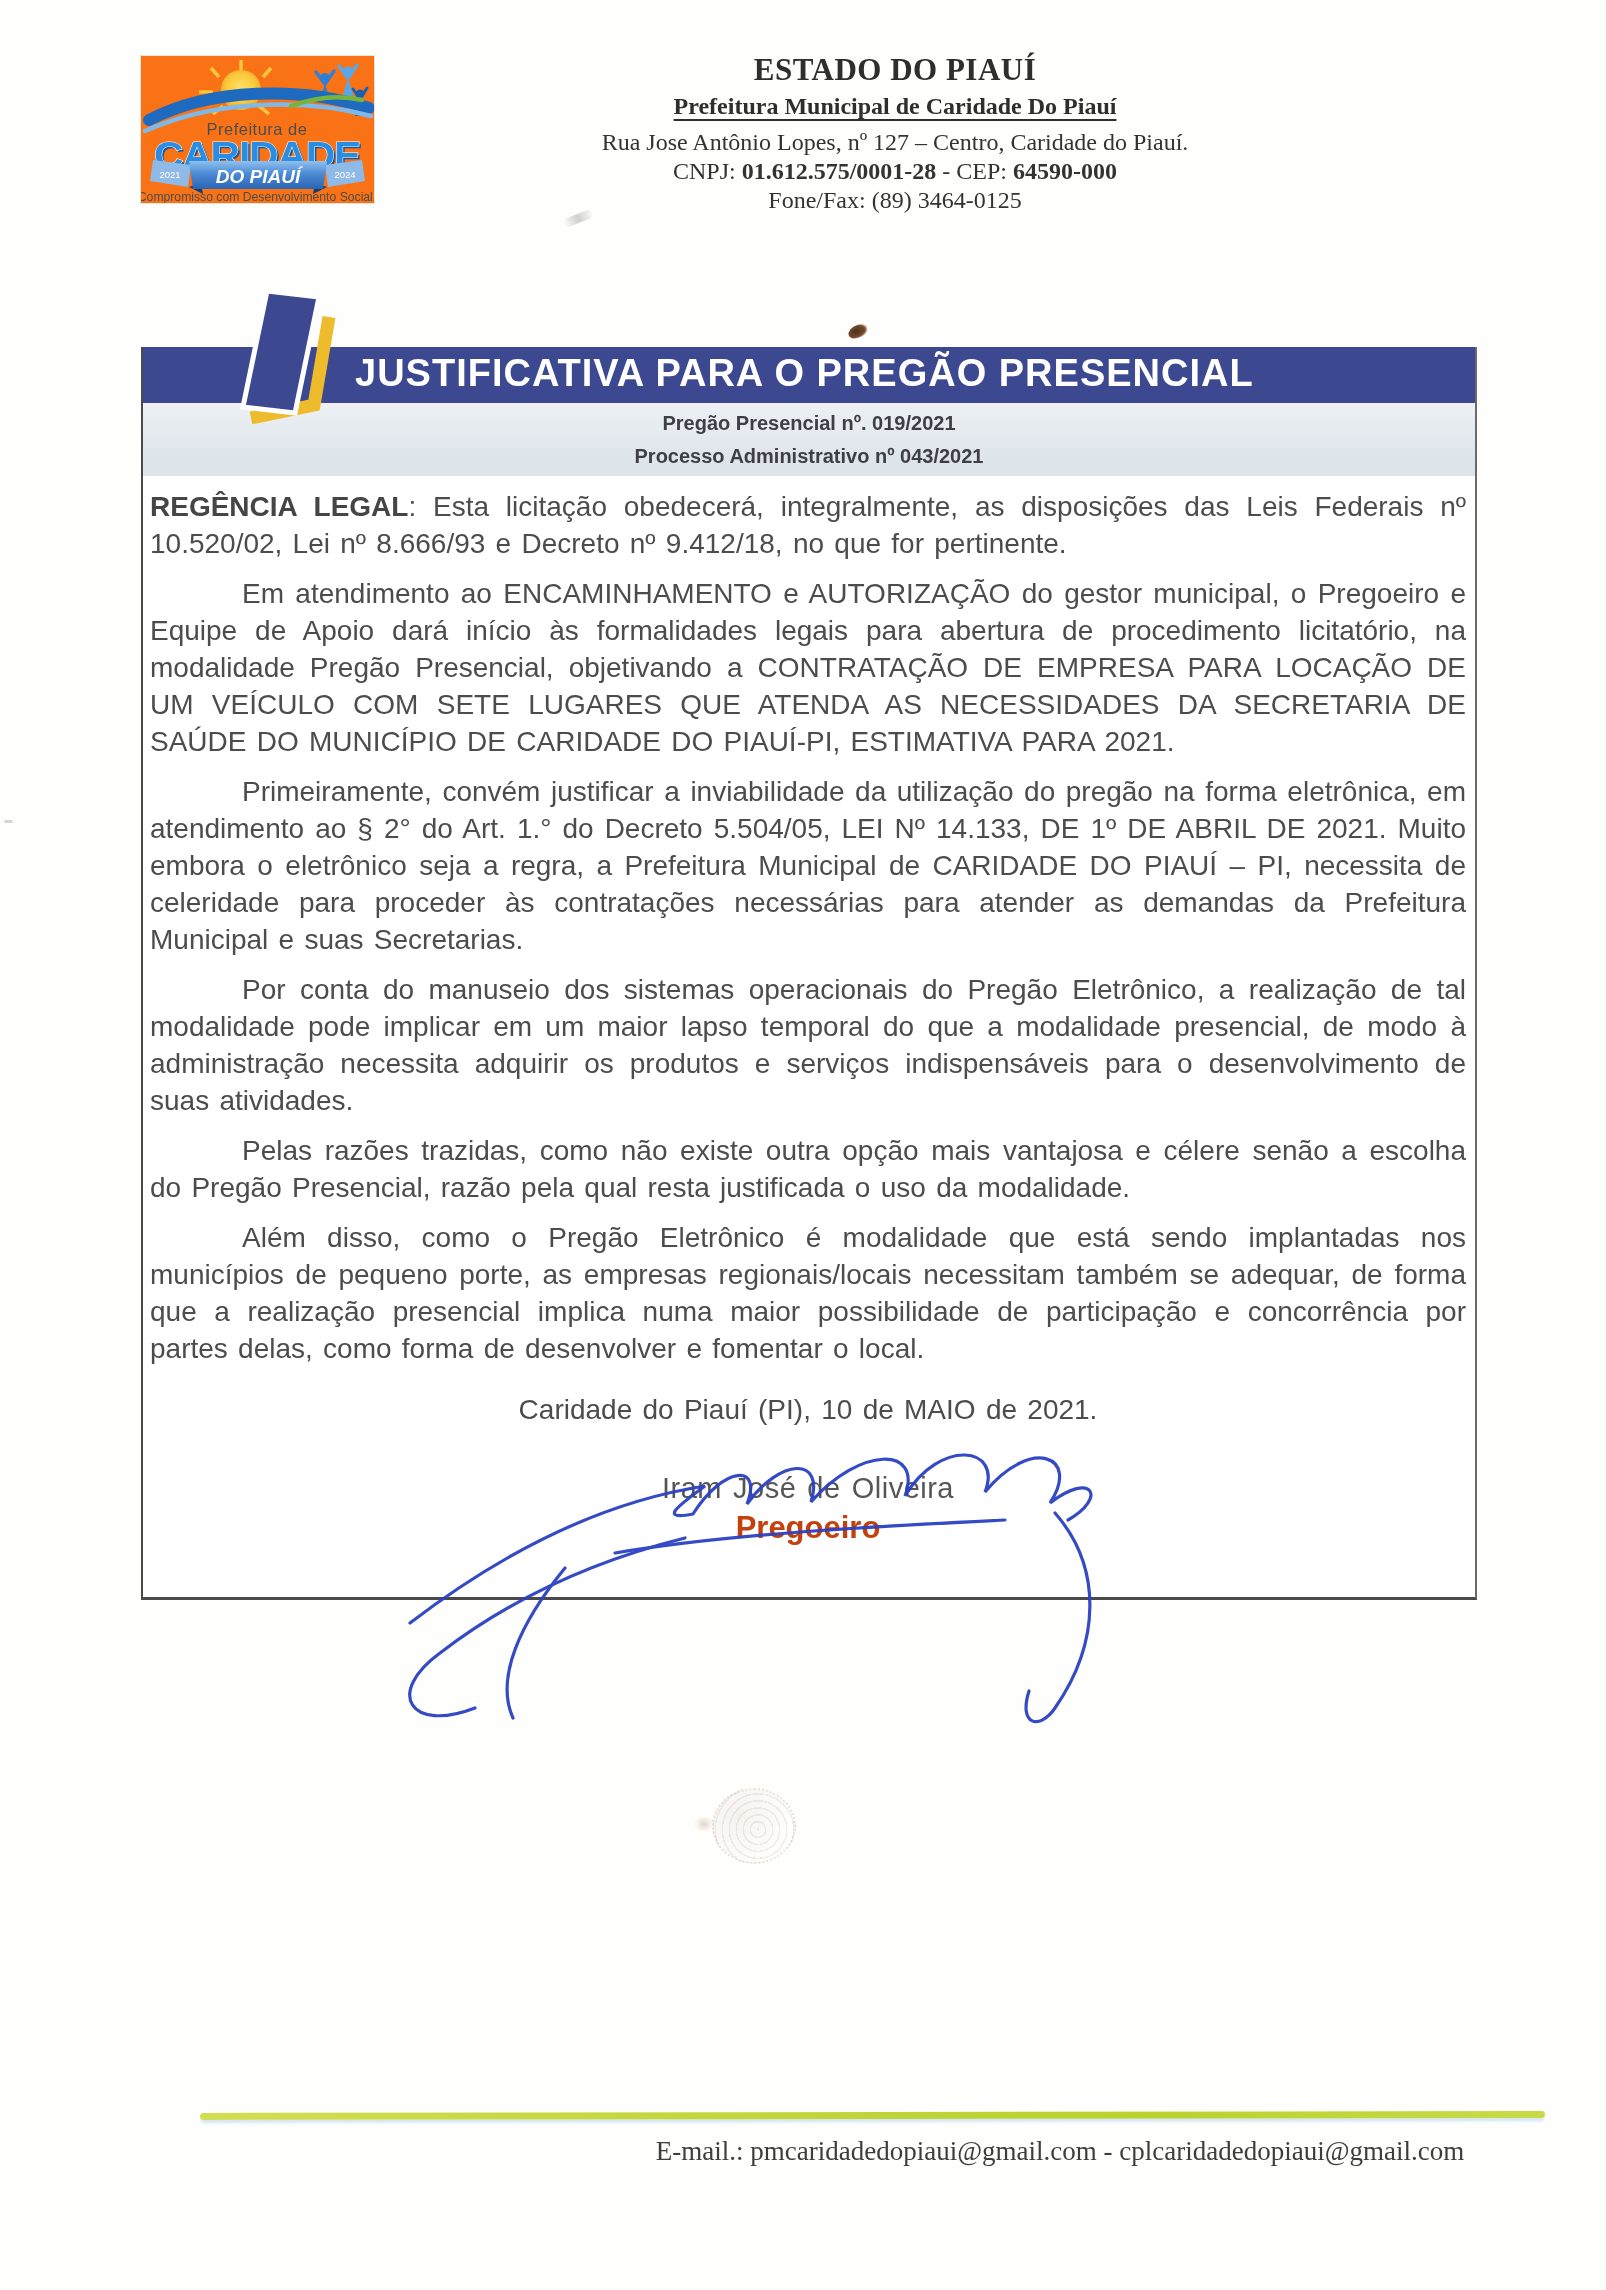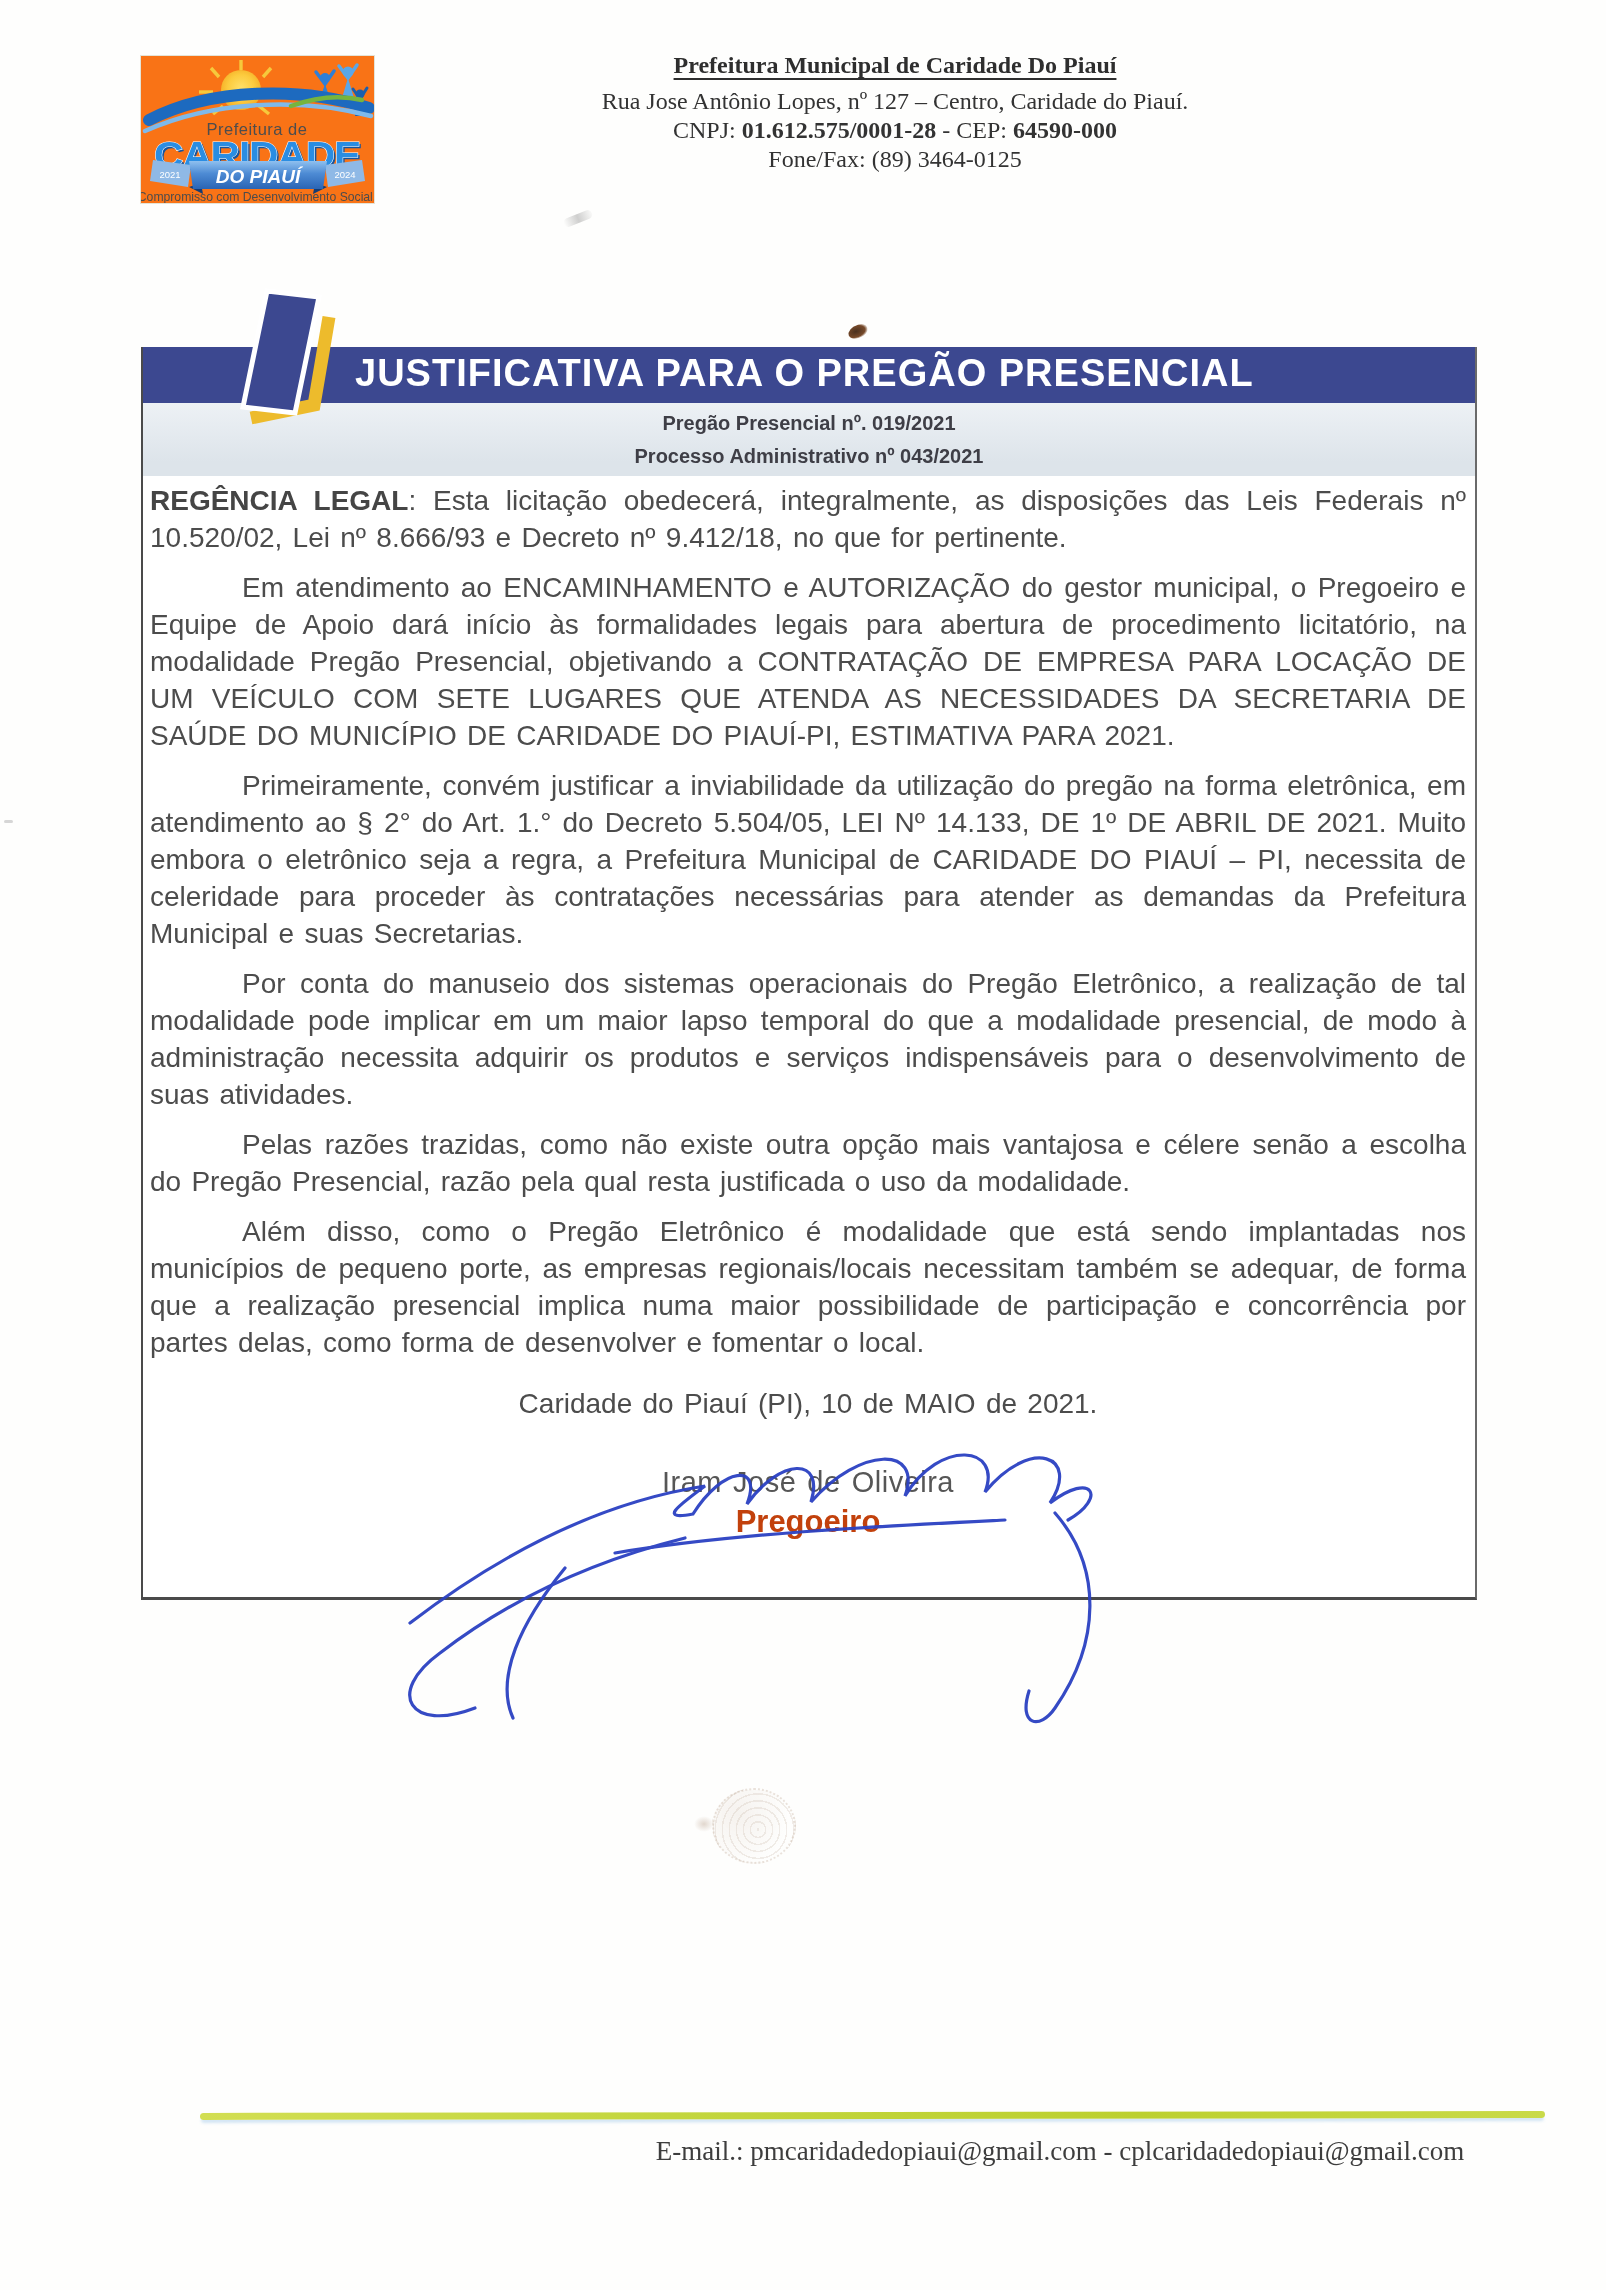--- a/index.html
+++ b/index.html
@@ -25,21 +25,21 @@
     border-left:2px solid #4a4a4a; border-right:2px solid #6a6a6a; border-bottom:3px solid #4a4a4a;
     background:#fff; box-sizing:border-box;}
   .banner{position:relative; height:56px; background:#3c4890; line-height:53px;
     padding-left:212px; box-sizing:border-box;}
   .banner-title{color:#ffffff; font-size:38px; font-weight:bold; letter-spacing:1px;
     white-space:nowrap;}
   .banner-icon{position:absolute; left:52px; top:-62px; width:150px; height:150px; z-index:3;}
   .subheader{height:73px; background:linear-gradient(180deg,#edf1f5 0%,#dde4ea 80%);
     text-align:center; padding-top:4px; box-sizing:border-box;
     font-size:20px; font-weight:bold; color:#3e3e46; line-height:33px;}
-  .doc-body{padding:6px 9px 0 7px; font-size:28px; line-height:37px; text-align:justify;
+  .doc-body{padding:12px 9px 0 7px; font-size:28px; line-height:37px; text-align:justify;
     word-spacing:2.5px; color:#4c4c4c;}
   .doc-body p{margin:0 0 13px 0;}
   .p-indent{text-indent:92px;}
   .regencia-label{font-weight:bold; color:#454545;}
   .date-line{text-align:center; text-indent:0; margin-top:24px !important;}
   .sig-name{text-align:center; margin-top:42px; font-size:29px; color:#565656; letter-spacing:.5px;}
   .sig-role{text-align:center; font-size:31px; font-weight:bold; color:#c2410c; margin-top:2px;}
   .signature-svg{position:absolute; left:355px; top:1408px; width:800px; height:330px;
     z-index:4; pointer-events:none;}
   
@@ -135,20 +135,21 @@
         <polygon points="48,131 62,138 60,127" fill="#133c75"></polygon>
         <polygon points="186,131 172,138 174,127" fill="#133c75"></polygon>
         <polygon points="48,105 186,105 182,133 52,133" fill="url(#ribbonGrad)"></polygon>
         <text x="117" y="127" text-anchor="middle" font-family="Liberation Sans, sans-serif" font-size="19" font-weight="bold" font-style="italic" fill="#ffffff">DO PIAUÍ</text>
       </g>
       <text x="116" y="144.5" text-anchor="middle" font-family="Liberation Sans, sans-serif" font-size="12.2" fill="#4c4c4c">Compromisso com Desenvolvimento Social.</text>
     </svg>
   </div>
 
   <div class="letterhead">
+    <div class="lh-state">ESTADO DO PIAUÍ</div>
     <div><span class="lh-muni">Prefeitura Municipal de Caridade Do Piauí</span></div>
     <div class="lh-small">Rua Jose Antônio Lopes, nº 127 – Centro, Caridade do Piauí.</div>
     <div class="lh-small"><span>CNPJ: </span><span class="lh-bold">01.612.575/0001-28</span><span> - CEP: </span><span class="lh-bold">64590-000</span>
     </div>
     <div class="lh-small">Fone/Fax: (89) 3464-0125</div>
   </div>
 
   <div class="pencil-smudge"></div>
   <div class="ink-speck"></div>
   <div class="edge-mark"></div>

